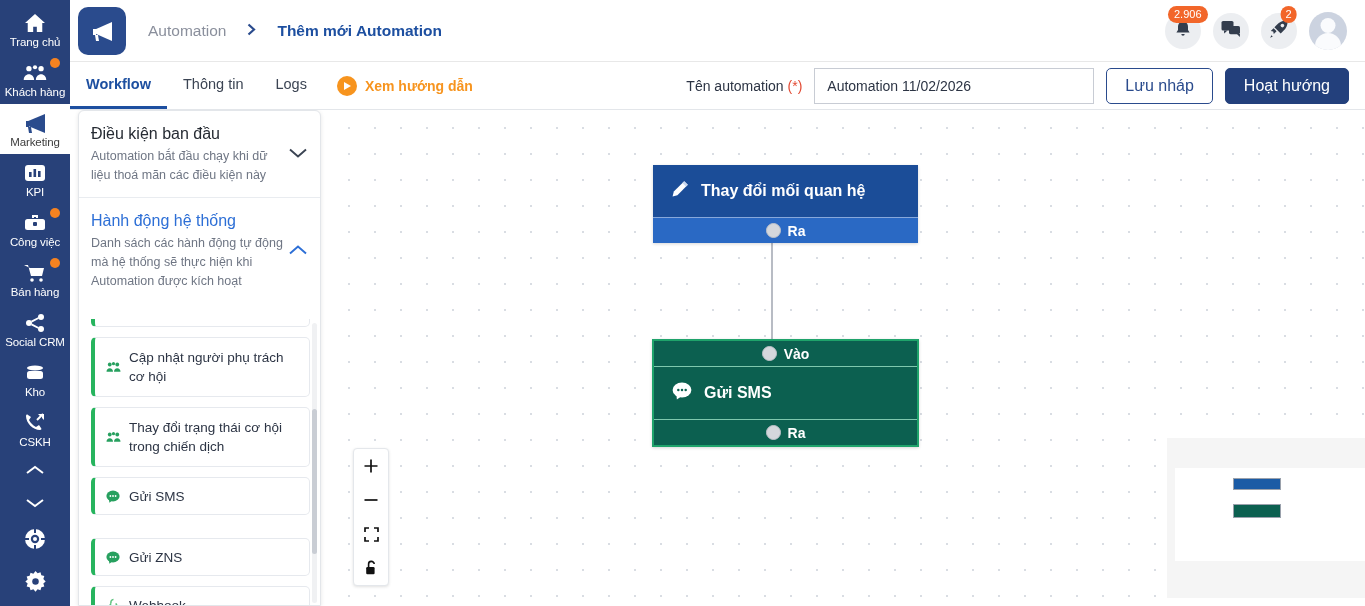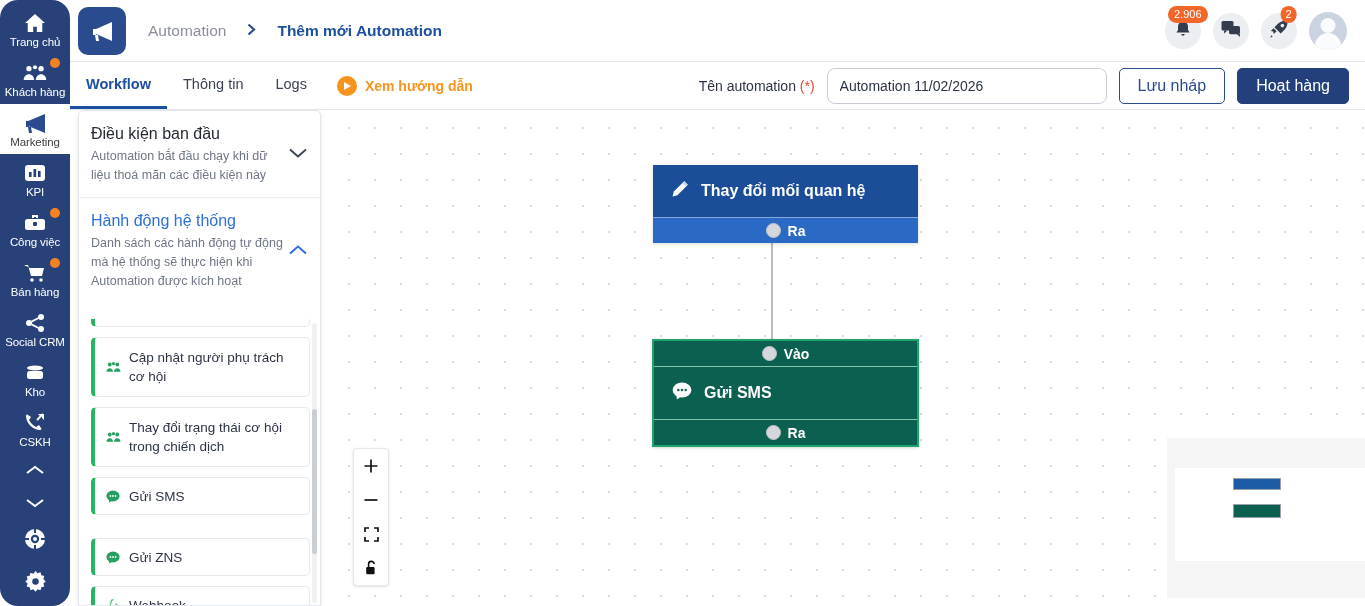--- a/index.html
+++ b/index.html
@@ -11,21 +11,20 @@
   }
   #app { position: relative; width: 1365px; height: 606px; }
 
   
   #rail {
     position: absolute; left: 0; top: 0; width: 70px; height: 606px;
     background: #284179;
     display: flex; flex-direction: column; align-items: center;
     padding-top: 4px;
     z-index: 30;
-    border-radius: 18px;
   }
   .rail-item {
     position: relative;
     width: 70px; height: 50px;
     display: flex; flex-direction: column; align-items: center; justify-content: center;
     color: #ffffff; cursor: pointer;
     padding-top: 2px;
   }
   .rail-item.active { background: #ffffff; color: #3d3d3d; }
   .rail-ico { height: 22px; display:flex; align-items:center; justify-content:center; }
@@ -122,21 +121,21 @@
   }
   #guide .gtext { color: #f7941e; font-size: 14px; font-weight: bold; }
 
   #automation-bar {
     margin-left: auto; display: flex; align-items: center; gap: 12px;
     padding-right: 16px; height: 47px;
   }
   #auto-label { font-size: 14px; color: #2c3444; white-space: nowrap; }
   #auto-label .req { color: #e24b34; }
   #auto-input {
-    width: 280px; height: 36px; border: 1px solid #c8ccd4; border-radius: 8px;
+    width: 280px; height: 36px; border: 1px solid #c8ccd4; border-radius: 0;
     padding: 0 12px; font-size: 14px; color: #2c3444;
     font-family: "Liberation Sans", sans-serif; background: #fff; outline: none;
   }
   .btn {
     height: 36px; border-radius: 5px; padding: 0 18px; font-size: 16px;
     display: flex; align-items: center; justify-content: center; cursor: pointer;
     white-space: nowrap; font-family: "Liberation Sans", sans-serif;
   }
   .btn-outline { background:#fff; border: 1px solid #2a4b8d; color: #2a4b8d; }
   .btn-primary { background: #23407c; border: 1px solid #23407c; color: #fff; }
@@ -452,21 +451,21 @@
       <span class="gtext">Xem hướng dẫn</span>
     </div>
 
     <div id="automation-bar">
       <span id="auto-label">
         <span>Tên automation</span>
         <span class="req">(*)</span>
       </span>
       <input id="auto-input" type="text" value="Automation 11/02/2026" style="">
       <div class="btn btn-outline">Lưu nháp</div>
-      <div class="btn btn-primary">Hoạt hàng</div>
+      <div class="btn btn-primary">Hoạt hướng</div>
     </div>
   </div>
 
   <div id="panel">
 
     <div class="panel-sec">
       <div class="sec-title">Điều kiện ban đầu</div>
       <div class="sec-desc">Automation bắt đầu chạy khi dữ liệu thoá mãn các điều kiện này</div>
       <span class="sec-chev">
         <svg width="20" height="12" viewBox="0 0 20 12">

